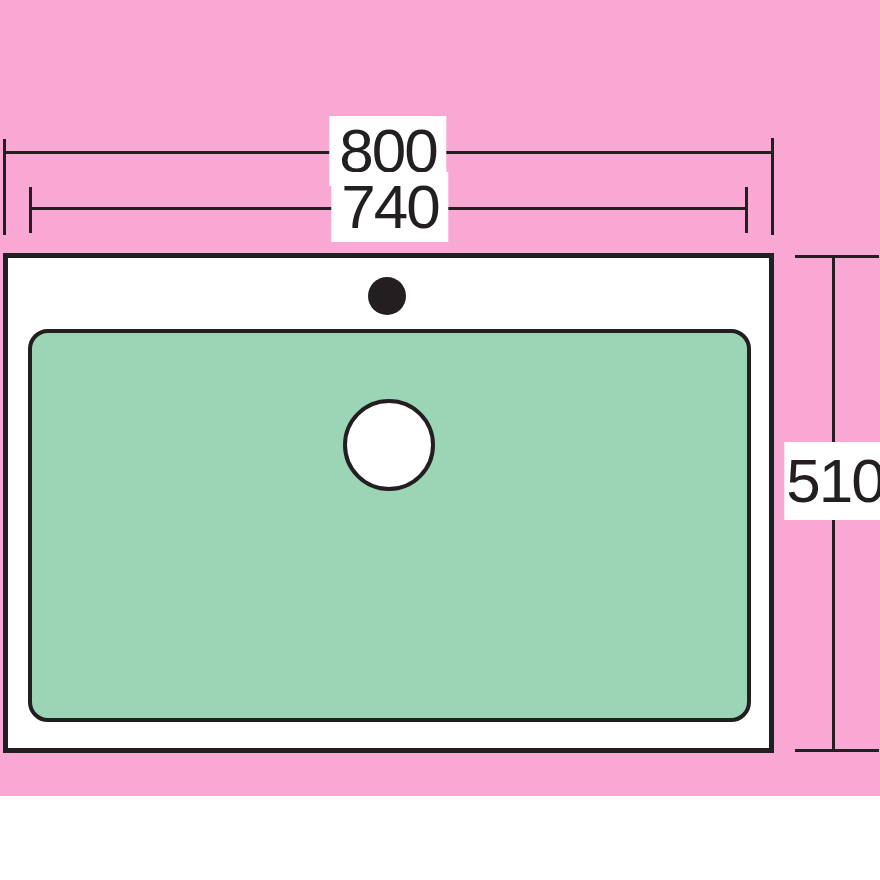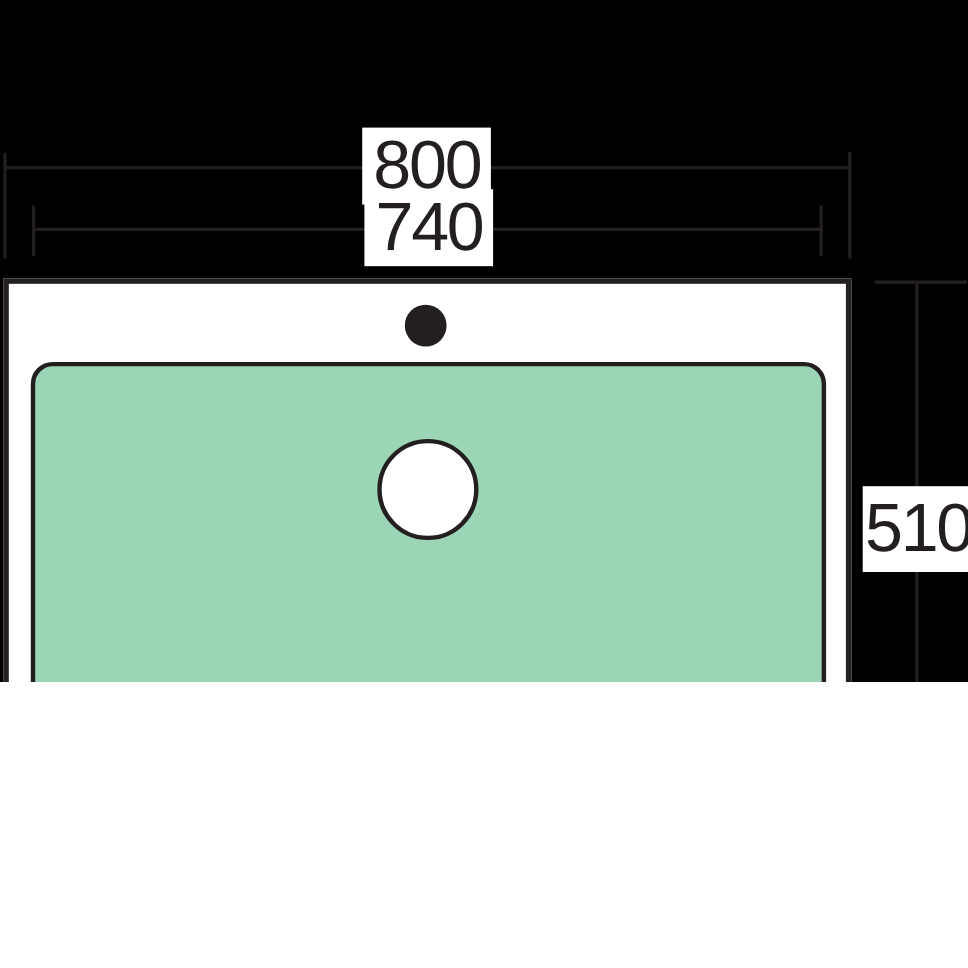--- a/index.html
+++ b/index.html
@@ -3,22 +3,22 @@
 <meta charset="utf-8">
 <style>
   html, body {
     margin: 0;
     padding: 0;
     background: #ffffff;
   }
   .canvas {
     position: relative;
     width: 880px;
-    height: 620px;
-    background: #000000;
+    height: 796px;
+    background: #f9a8d4;
     overflow: hidden;
     font-family: "Liberation Sans", sans-serif;
   }
   .line {
     position: absolute;
     background: #231F20;
   }
   
   .sink-outer {
     position: absolute;

